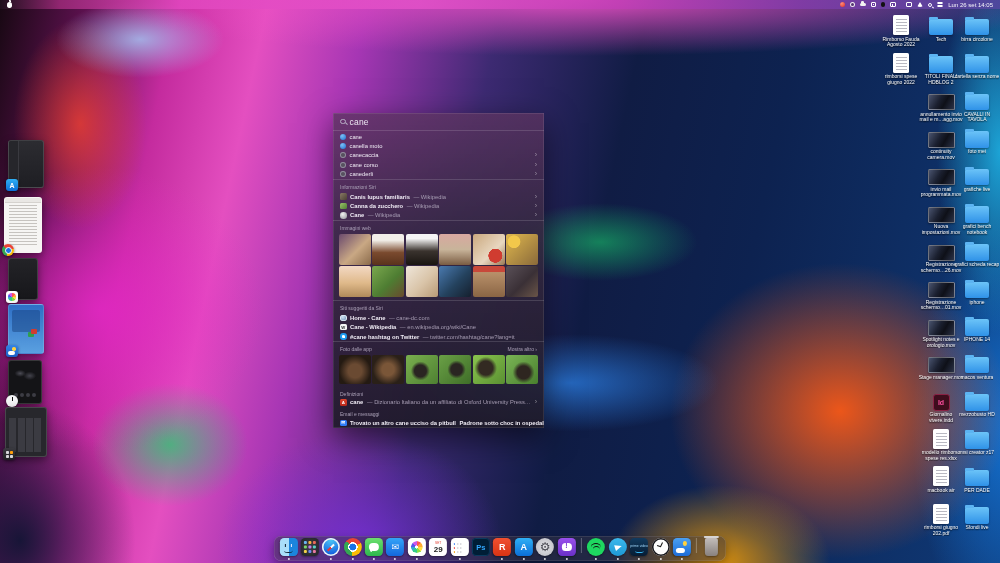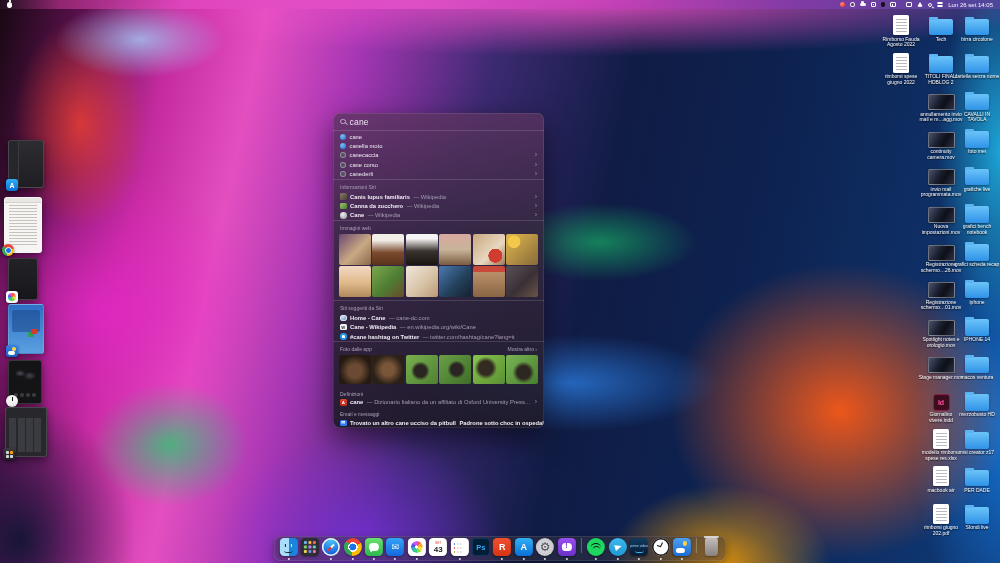--- a/index.html
+++ b/index.html
@@ -95,21 +95,21 @@
   .stage-thumb.i-4 .st-badge::after{content:"";width:1px;height:3.6px;background:#111;position:absolute;left:5.5px;top:2.4px;box-shadow:.8px 3.2px 0 -1.4px #111;}
   .stage-thumb.i-5{left:5px;top:407px;}
   .stage-thumb.i-5 .st-win{width:40px;height:48px;background:#27272c;}
   .stage-thumb.i-5 .st-win::before{content:"";position:absolute;left:3px;right:3px;top:10px;bottom:4px;
     background:repeating-linear-gradient(90deg,#3b3b42 0 7px,#27272c 7px 8.5px),repeating-linear-gradient(180deg,#3b3b4288 0 5px,#27272c88 5px 6.5px);}
   .stage-thumb.i-5 .st-badge{background:linear-gradient(180deg,#3a3a40,#202024);}
   .stage-thumb.i-5 .st-badge::after{content:"";width:3px;height:3px;background:#ff9f0a;border-radius:.8px;box-shadow:-4px 0 0 #d8d8dc,-4px 4px 0 #d8d8dc,0 4px 0 #d8d8dc;transform:translate(2px,-2px);}
 
   
   #spotlight{position:absolute;left:333px;top:113px;width:211px;height:315px;z-index:30;
-    border-radius:7px;background:linear-gradient(180deg,rgba(92,52,96,.78),rgba(52,40,64,.88) 38%,rgba(30,26,40,.92));
+    border-radius:0;background:linear-gradient(180deg,rgba(92,52,96,.78),rgba(52,40,64,.88) 38%,rgba(30,26,40,.92));
     -webkit-backdrop-filter:blur(9px);backdrop-filter:blur(9px);
     box-shadow:0 10px 30px rgba(0,0,0,.55),inset 0 0 0 .5px rgba(255,255,255,.18);
     color:#fff;overflow:hidden;display:flex;flex-direction:column;}
   .sp-search{height:17px;display:flex;align-items:center;gap:4px;padding:0 7px;flex:none;}
   .sp-mag{width:5.5px;height:5.5px;border:1.1px solid #b7aec4;border-radius:50%;box-sizing:border-box;position:relative;flex:none;}
   .sp-mag::after{content:"";position:absolute;left:3.6px;top:3.6px;width:2.6px;height:1.1px;background:#b7aec4;transform:rotate(45deg);}
   .sp-query{font-size:8.5px;color:#ece7f2;letter-spacing:.2px;}
   .sp-div{border-top:.5px solid rgba(255,255,255,.14);flex:none;}
   .sp-rows{padding-top:1px;flex:none;}
   .sp-row{height:9.4px;display:flex;align-items:center;gap:3.5px;padding:0 7px;font-size:5.8px;color:#f0ecf5;}
@@ -662,21 +662,21 @@
     <div class="di-icon" data-name="dock-app-icon">
       <span class="di-month" data-name="calendar-month-label"></span>
       <span class="di-day" data-name="calendar-day-label"></span>
       <span class="di-label" data-name="icon-text-label"></span>
     </div>
     <span class="di-dot" data-name="running-indicator-dot"></span>
   </div>
       <div class="dock-item i-7 t-calendar" data-name="calendar-dock-icon">
     <div class="di-icon" data-name="dock-app-icon">
       <span class="di-month" data-name="calendar-month-label">set</span>
-      <span class="di-day" data-name="calendar-day-label">43</span>
+      <span class="di-day" data-name="calendar-day-label">29</span>
       <span class="di-label" data-name="icon-text-label"></span>
     </div>
 
   </div>
       <div class="dock-item i-8 t-reminders has-dot" data-name="reminders-dock-icon">
     <div class="di-icon" data-name="dock-app-icon">
       <span class="di-month" data-name="calendar-month-label"></span>
       <span class="di-day" data-name="calendar-day-label"></span>
       <span class="di-label" data-name="icon-text-label"></span>
     </div>

